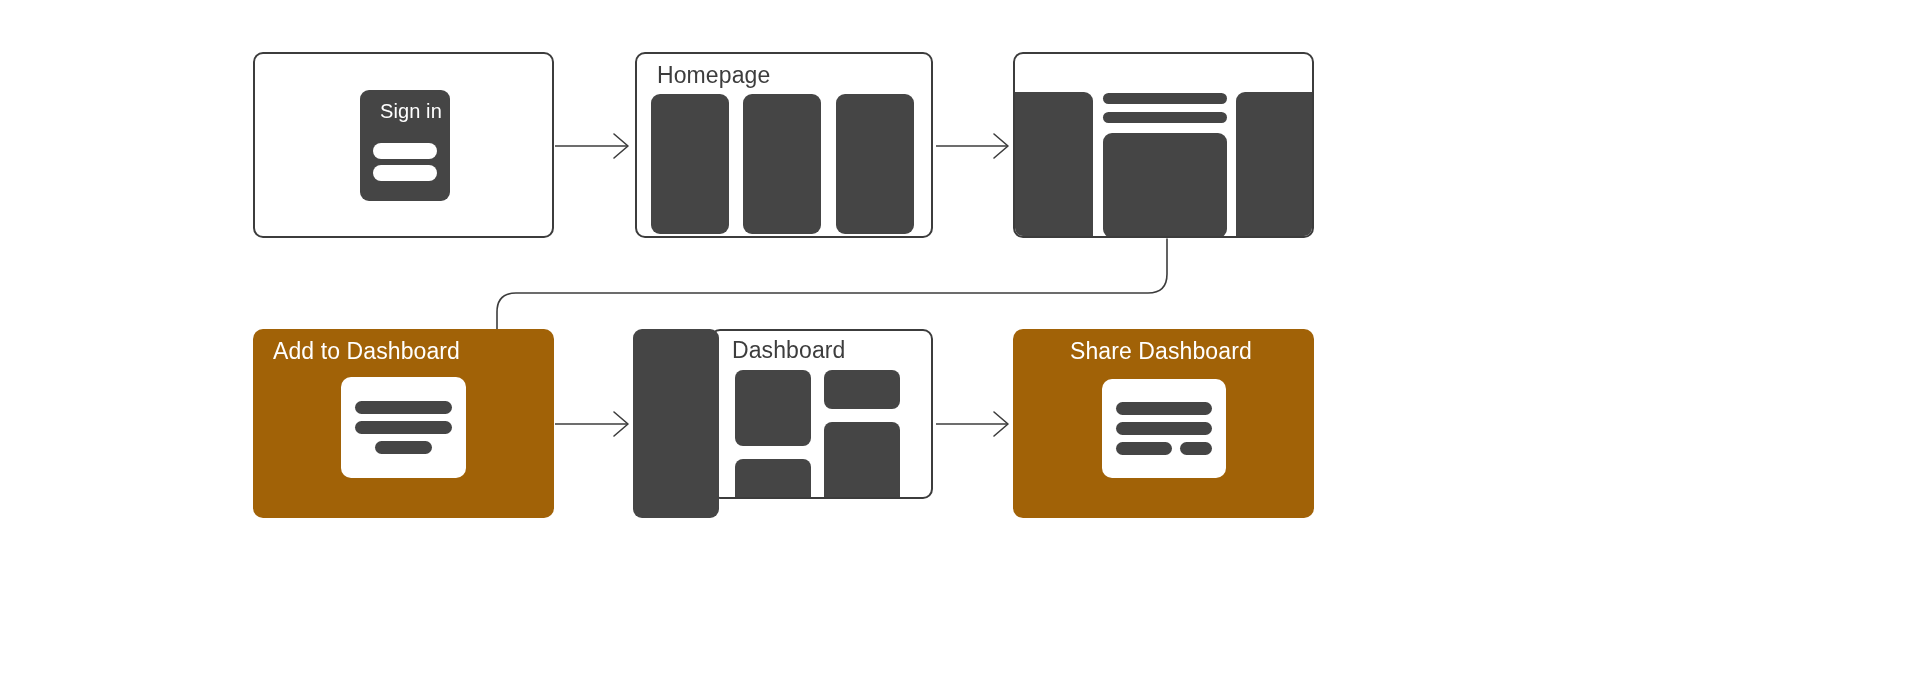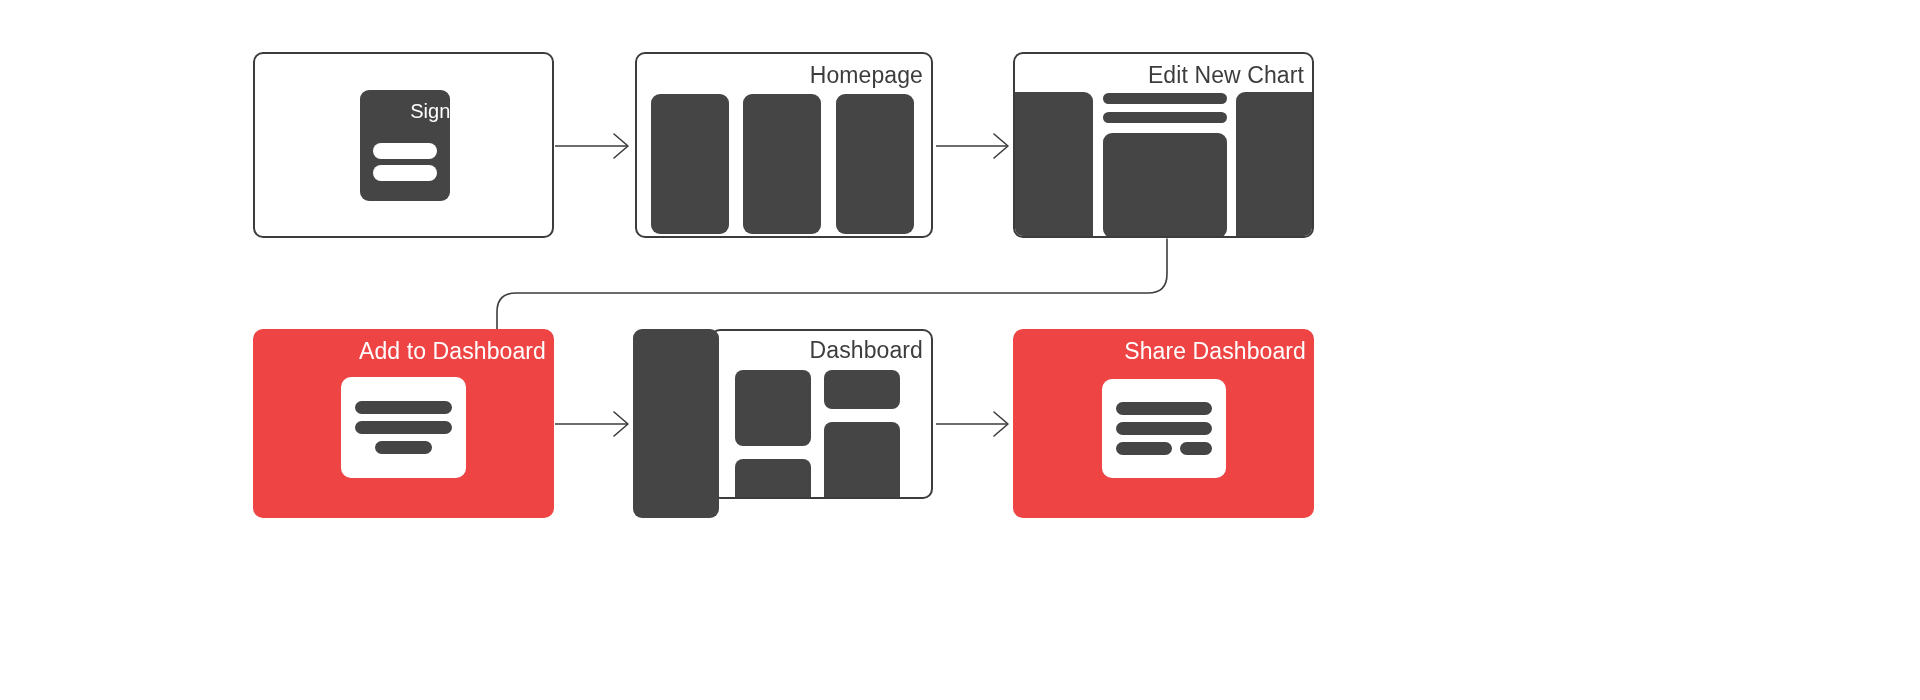--- a/index.html
+++ b/index.html
@@ -27,34 +27,35 @@
     position: absolute;
     box-sizing: border-box;
     overflow: hidden;
   }
   .card-outline {
     background: #ffffff;
     border: 2px solid #3c3c3c;
     border-radius: 10px;
   }
   .card-solid {
-    background: #ef4444;
+    background: #a16207;
     border-radius: 10px;
   }
 
   
   .card-title {
     position: absolute;
     left: 0;
-    right: 8px;
-    text-align: right;
+    right: 0;
+    text-align: left;
     font-size: 23px;
     line-height: 27px;
     letter-spacing: 0.1px;
     white-space: nowrap;
+    padding-left: 20px;
   }
   .title-dark  { color: #3d3d3d; }
   .title-light { color: #ffffff; }
 
   
   .blk {
     position: absolute;
     background: #454545;
     border-radius: 8px;
   }
@@ -141,21 +142,20 @@
 
     <div class="card-title title-dark" style="top:8px;">Homepage</div>
 
     <div class="blk" style="left:14px; top:40px; width:78px; height:140px; border-radius:9px;"></div>
     <div class="blk" style="left:106px; top:40px; width:78px; height:140px; border-radius:9px;"></div>
     <div class="blk" style="left:199px; top:40px; width:78px; height:140px; border-radius:9px;"></div>
   </div>
 
   <div class="card card-outline" style="left:1013px; top:52px; width:301px; height:186px;">
 
-    <div class="card-title title-dark" style="top:8px;">Edit New Chart</div>
 
     <div class="blk" style="left:-2px; top:38px; width:80px; height:152px; border-radius:0 9px 9px 0;"></div>
 
     <div class="blk" style="left:221px; top:38px; width:82px; height:152px; border-radius:9px 0 0 9px;"></div>
 
     <div class="blk-pill" style="left:88px; top:39px; width:124px; height:11px;"></div>
     <div class="blk-pill" style="left:88px; top:58px; width:124px; height:11px;"></div>
 
     <div class="blk" style="left:88px; top:79px; width:124px; height:105px; border-radius:9px;"></div>
   </div>

